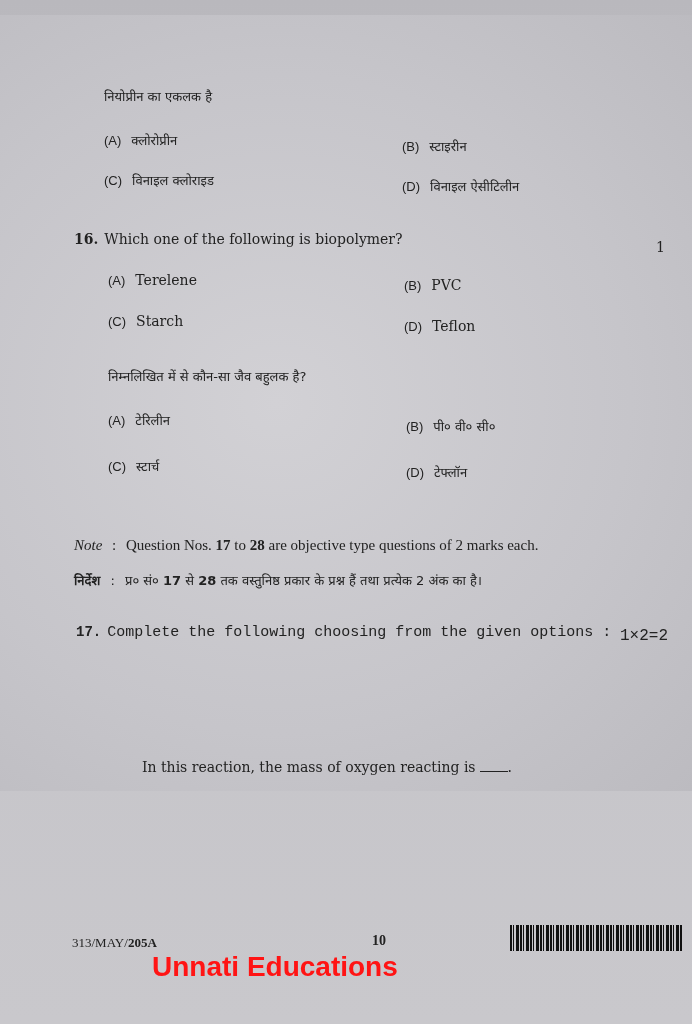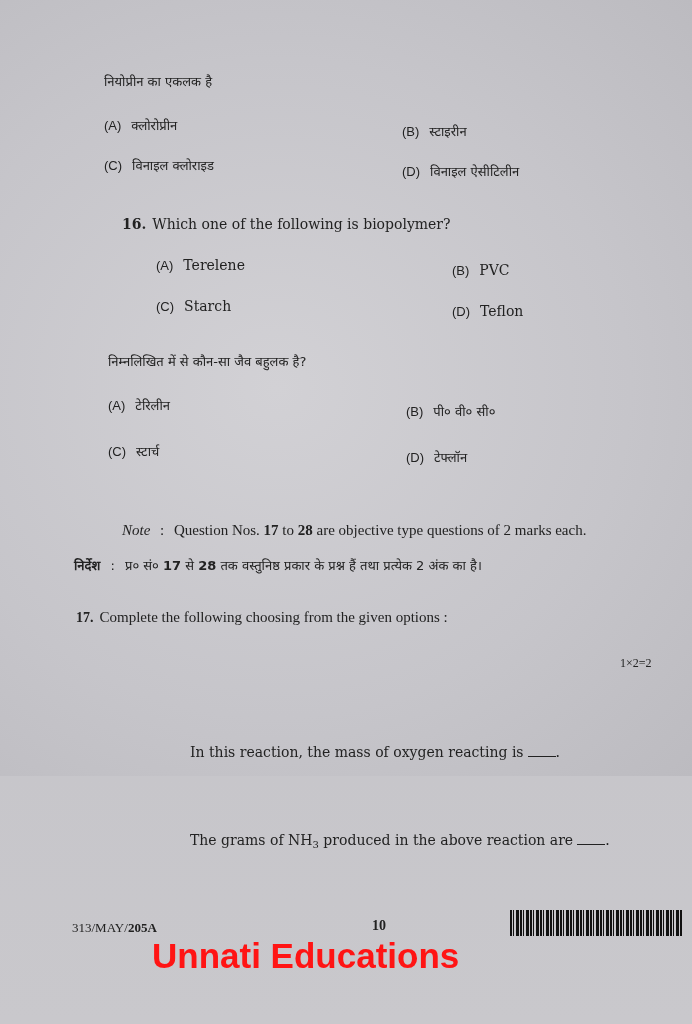--- a/index.html
+++ b/index.html
@@ -4,26 +4,26 @@
   <style>
     html, body { margin: 0; padding: 0; }
     body {
       width: 692px; height: 1024px; overflow: hidden;
       background: linear-gradient(180deg, #b9b8bd 0%, #c4c3c8 40%, #c9c8cc 100%);
       font-family: "DejaVu Serif", serif;
       color: #222;
       position: relative;
     }
     .page {
-      position: absolute; left: 0; top: 0; width: 692px; height: 776px;
+      position: absolute; left: 0; top: 15px; width: 692px; height: 776px;
       background: radial-gradient(ellipse at 40% 50%, #d2d1d5 0%, #c6c5ca 60%, #bcbbc0 100%);
     }
     .abs { position: absolute; white-space: nowrap; }
     .hi { font-family: "DejaVu Sans", sans-serif; font-size: 13px; }
-    .en { font-family: "DejaVu Serif", serif; font-size: 14px; margin-left: 48px; }
+    .en { font-family: "DejaVu Serif", serif; font-size: 14px; }
     .lbl { font-family: "Liberation Sans", sans-serif; font-size: 13px; margin-right: 10px; }
     .qnum { font-weight: bold; font-size: 14px; margin-right: 6px; }
     .b { font-weight: bold; }
     .it { font-style: italic; }
     sub { font-size: 10px; vertical-align: -3px; line-height: 0; }
     .blank { display: inline-block; width: 28px; border-bottom: 1px solid #222; margin-left: 4px; }
     .barcode {
       position: absolute; left: 510px; top: 910px; width: 172px; height: 26px;
       background: repeating-linear-gradient(90deg, #111 0 2px, transparent 2px 3px, #111 3px 4px, transparent 4px 6px, #111 6px 9px, transparent 9px 10px);
     }
@@ -94,33 +94,30 @@
   <div class="abs hi" style="left:74px; top:556px;">
     <span class="b">निर्देश</span>
     <span style="margin:0 6px;">:</span>
     <span>प्र० सं०</span>
     <span class="b">17</span>
     <span>से</span>
     <span class="b">28</span>
     <span>तक वस्तुनिष्ठ प्रकार के प्रश्न हैं तथा प्रत्येक 2 अंक का है।</span>
   </div>
 
-  <div class="abs" style="left:76px; top:609px; font-family:Liberation Serif, serif; font-size:15px;">
+  <div class="abs" style="left:76px; top:609px; font-family:Liberation Mono, monospace; font-size:15px;">
     <span class="qnum">17.</span><span>Complete the following choosing from the given options :</span>
   </div>
-  <div class="abs" style="left:620px; top:612px; font-family:Liberation Serif, serif; font-size:12px;margin-top:44px;">1×2=2</div>
+  <div class="abs" style="left:620px; top:612px; font-family:Liberation Mono, monospace; font-size:16px;">1×2=2</div>
 
   <div class="abs en" style="left:142px; top:744px;">
     <span>In this reaction, the mass of oxygen reacting is</span><span class="blank"></span><span>.</span>
   </div>
 
-  <div class="abs en" style="left:142px; top:832px;">
-    <span>The grams of NH</span><sub>3</sub> <span>produced in the above reaction are</span><span class="blank"></span><span>.</span>
-  </div>
 
   <div class="abs" style="left:72px; top:920px; font-family:'Liberation Serif', serif; font-size:13px;">
     <span>313/MAY/</span><span class="b">205A</span>
   </div>
   <div class="abs b" style="left:372px; top:918px; font-family:'Liberation Serif', serif; font-size:14px;">10</div>
   <div class="barcode"></div>
 
-  <div class="wm" style="left:152px; top:936px; font-size:35px;">Unnati Educations</div>
+  <div class="wm" style="left:152px; top:936px; font-size:28px;">Unnati Educations</div>
 </div>
 
 </body></html>

